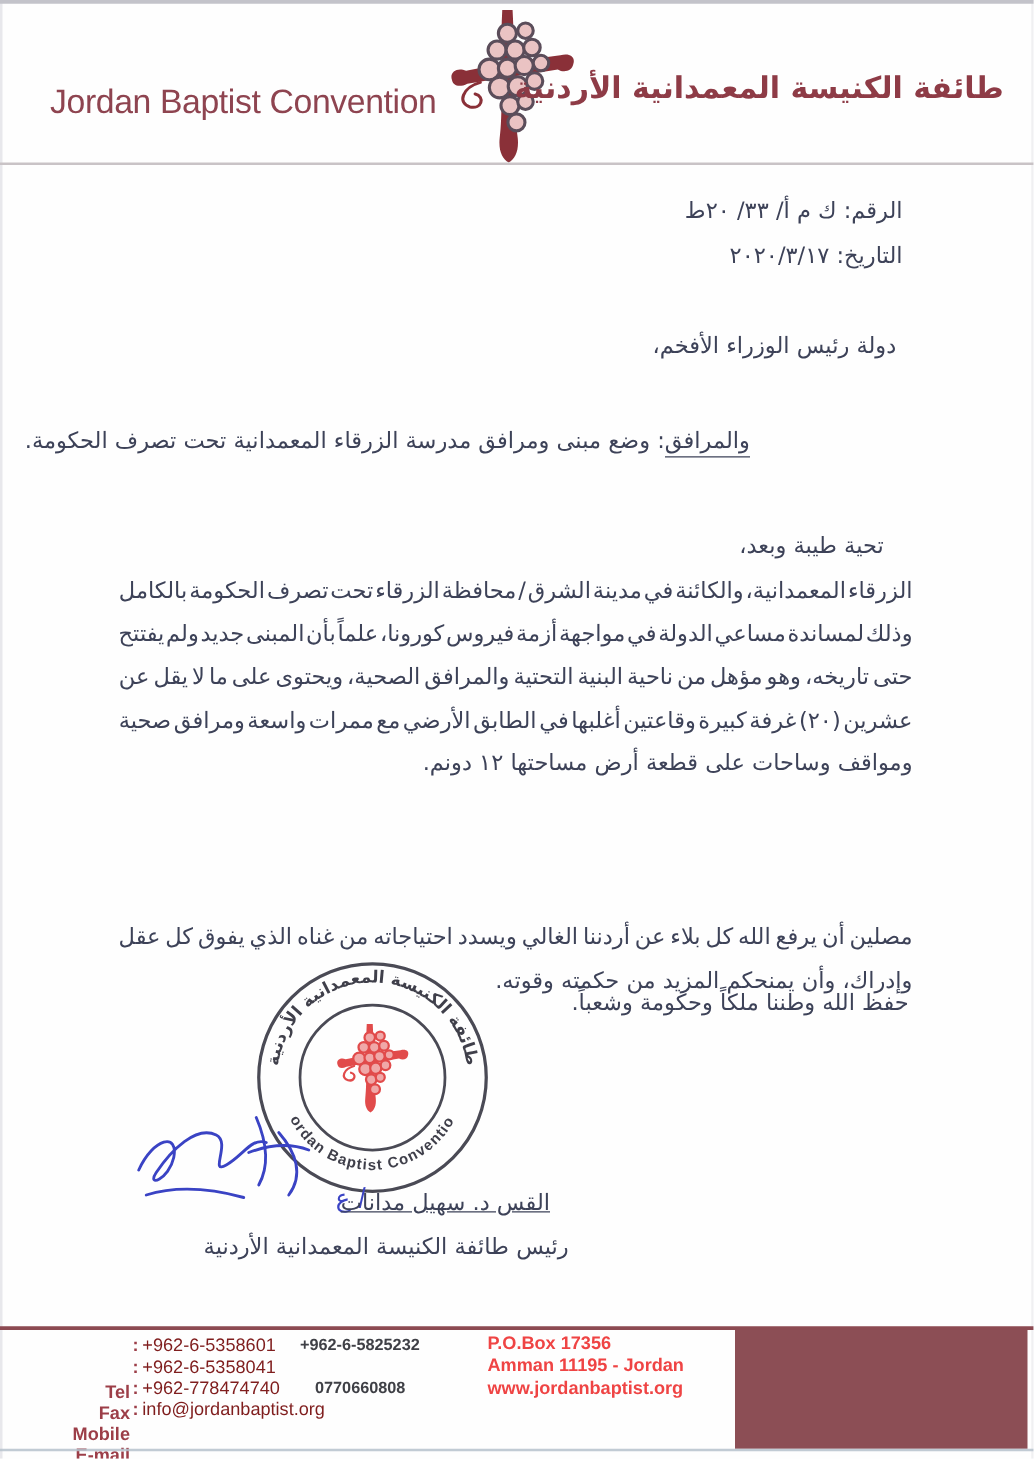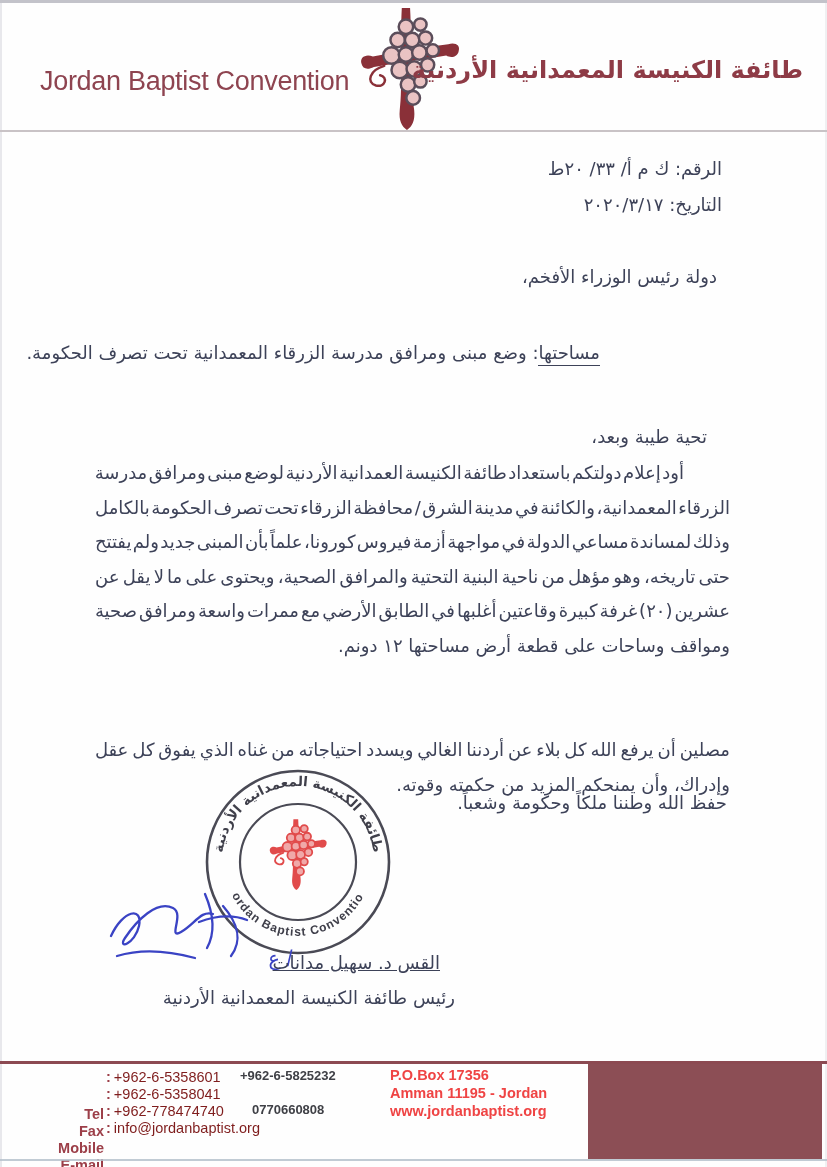--- a/index.html
+++ b/index.html
@@ -88,27 +88,26 @@
     <div class="abs ar-title">طائفة الكنيسة المعمدانية الأردنية</div>
     <div class="abs header-rule"></div>
   </div>
 
   <div class="abs ar meta-ref">الرقم: ك م أ/ ٣٣/ ٢٠ط</div>
   <div class="abs ar meta-date">التاريخ: ٢٠٢٠/٣/١٧</div>
 
   <div class="abs ar recipient">دولة رئيس الوزراء الأفخم،</div>
 
   <div class="abs ar subject">
-    <u>مساحتها</u><span>: وضع مبنى ومرافق مدرسة الزرقاء المعمدانية تحت تصرف الحكومة.</span>
+    <u>والمرافق</u><span>: وضع مبنى ومرافق مدرسة الزرقاء المعمدانية تحت تصرف الحكومة.</span>
   </div>
 
   <div class="abs ar greeting">تحية طيبة وبعد،</div>
 
   <div class="abs para p1">
-    <div class="line just indent" style="word-spacing: -4.18182px;">أود إعلام دولتكم باستعداد طائفة الكنيسة العمدانية الأردنية لوضع مبنى ومرافق مدرسة</div>
     <div class="line just" style="word-spacing: -4.16667px;">الزرقاء المعمدانية، والكائنة في مدينة الشرق / محافظة الزرقاء تحت تصرف الحكومة بالكامل</div>
     <div class="line just" style="word-spacing: -4.35714px;">وذلك لمساندة مساعي الدولة في مواجهة أزمة فيروس كورونا، علماً بأن المبنى جديد ولم يفتتح</div>
     <div class="line just" style="word-spacing: -2.53333px;">حتى تاريخه، وهو مؤهل من ناحية البنية التحتية والمرافق الصحية، ويحتوى على ما لا يقل عن</div>
     <div class="line just" style="word-spacing: -3.69231px;">عشرين (٢٠) غرفة كبيرة وقاعتين أغلبها في الطابق الأرضي مع ممرات واسعة ومرافق صحية</div>
     <div class="line">ومواقف وساحات على قطعة أرض مساحتها ١٢ دونم.</div>
   </div>
 
   <div class="abs para p2">
     <div class="line just" style="word-spacing: -1.8125px;">مصلين أن يرفع الله كل بلاء عن أردننا الغالي ويسدد احتياجاته من غناه الذي يفوق كل عقل</div>
     <div class="line">وإدراك، وأن يمنحكم المزيد من حكمته وقوته.</div>

